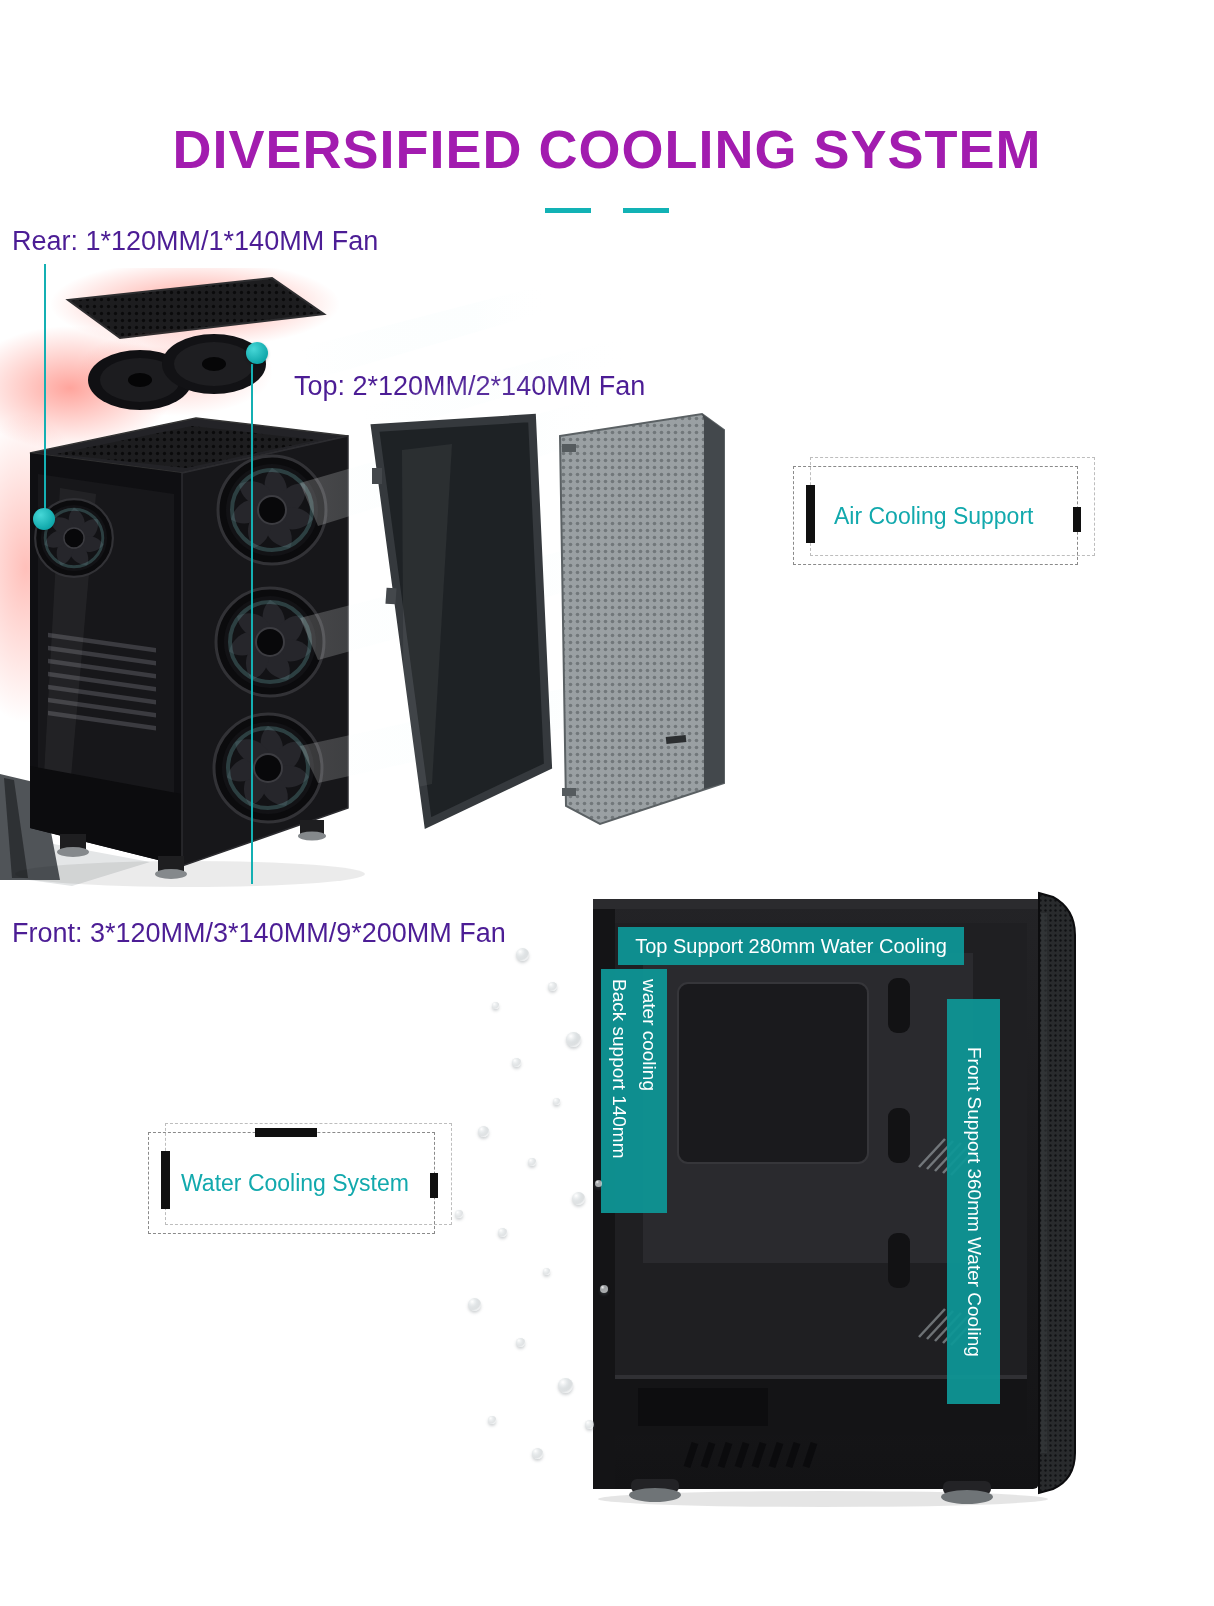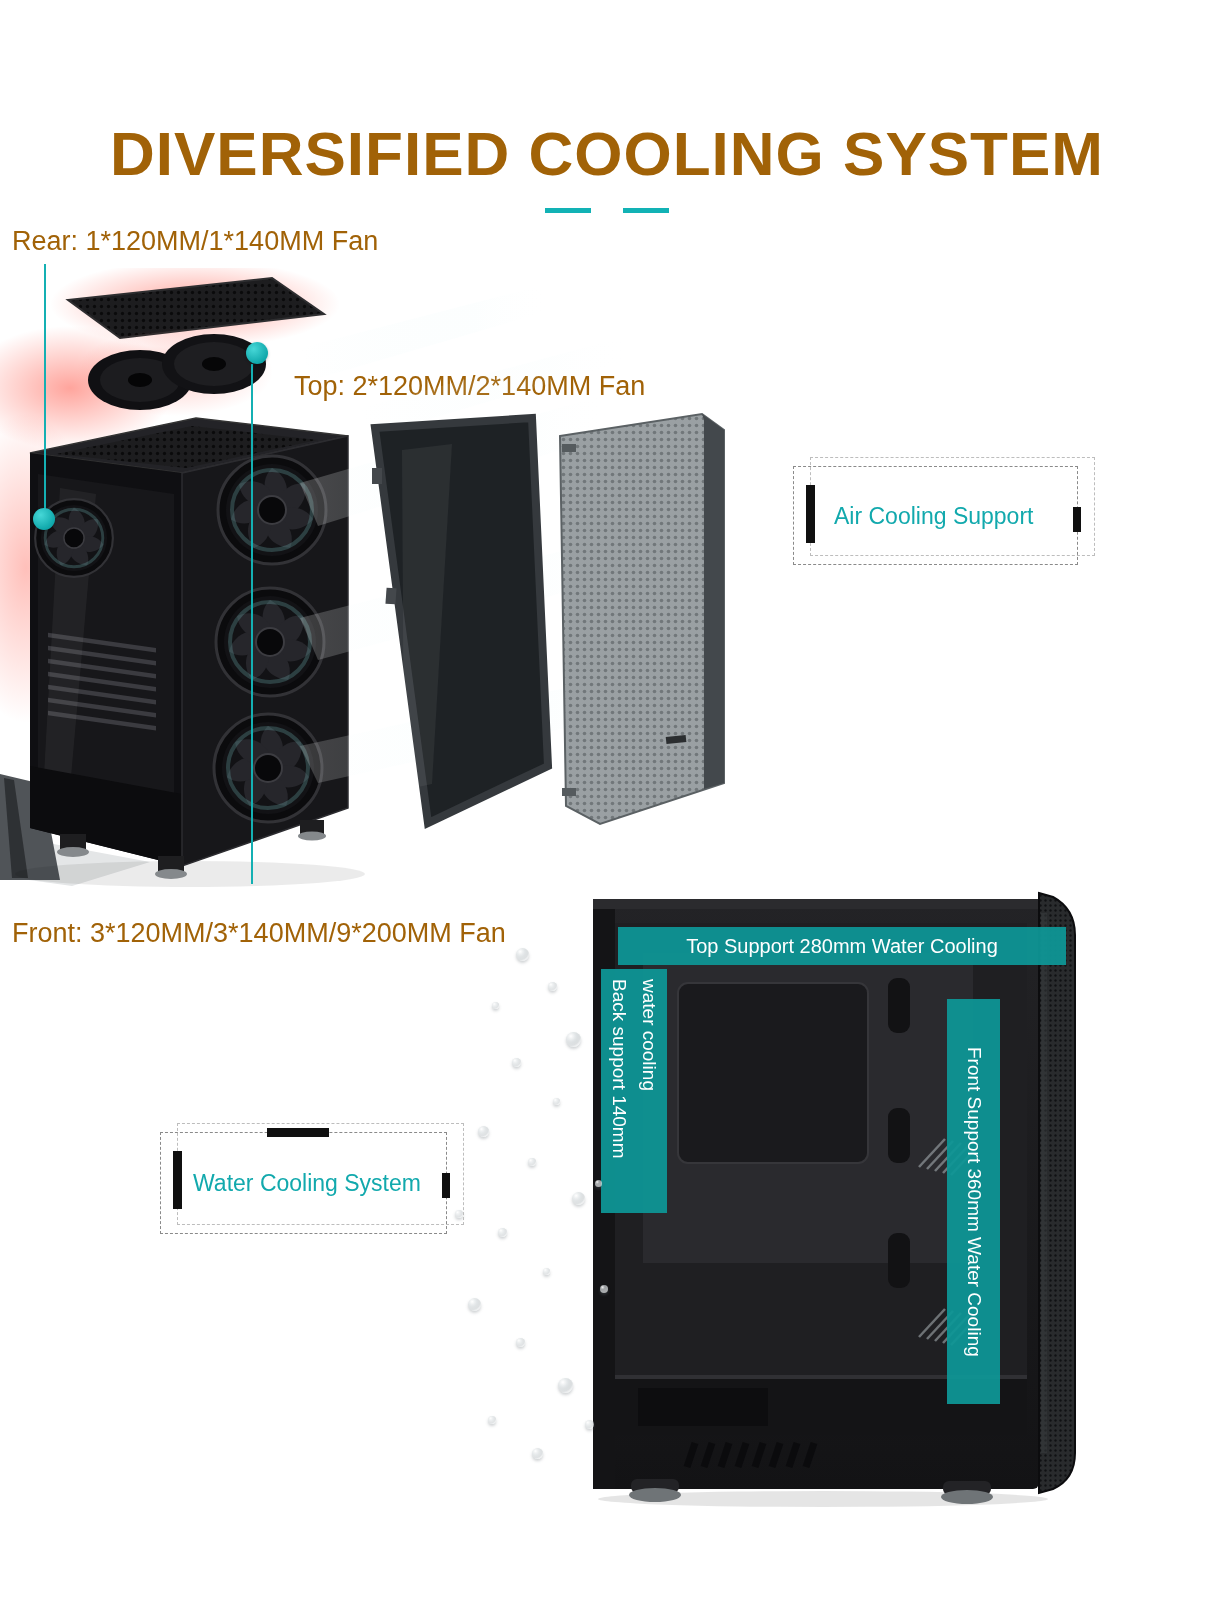--- a/index.html
+++ b/index.html
@@ -5,32 +5,32 @@
   html,body{margin:0;padding:0;}
   body{
     width:1214px;height:1606px;position:relative;background:#ffffff;
     font-family:"Liberation Sans", sans-serif;overflow:hidden;
   }
   .abs{position:absolute;}
 
   
   .page-title{
     position:absolute;top:118px;left:0;width:100%;
-    text-align:center;font-size:62px;font-weight:800;letter-spacing:1px;
-    color:#a16207;margin:0;
+    text-align:center;font-size:54px;font-weight:800;letter-spacing:1px;
+    color:#a21caf;margin:0;
   }
   .title-dashes{
     position:absolute;top:208px;left:0;width:100%;
     display:flex;justify-content:center;gap:32px;
   }
   .title-dashes .dash{width:46px;height:5px;background:#12b2b5;display:block;}
 
   
   .callout{
-    position:absolute;font-size:27px;color:#a16207;white-space:nowrap;
+    position:absolute;font-size:27px;color:#4c1d95;white-space:nowrap;
   }
   .callout-rear{left:12px;top:226px;}
   .callout-top{left:294px;top:324px;margin-top:47px;}
   .callout-front{left:12px;top:918px;}
 
   
   .leader{position:absolute;width:2px;background:#14b0b3;z-index:6;}
   .leader-rear{left:44px;top:264px;height:252px;}
   .leader-front{left:251px;top:364px;height:520px;}
   .dot{
@@ -43,21 +43,21 @@
 
   
   .label-box{
     position:absolute;border:1px dashed #8a8a8a;background:transparent;z-index:8;
   }
   .label-box::before{
     content:"";position:absolute;left:16px;top:-10px;width:100%;height:100%;
     border:1px dashed #bdbdbd;pointer-events:none;
   }
   .air-box{left:793px;top:466px;width:283px;height:97px;}
-  .water-box{left:160px;top:1132px;width:285px;height:100px;}
+  .water-box{left:148px;top:1132px;width:285px;height:100px;}
   .label-box .bar-left{
     position:absolute;left:12px;top:18px;width:9px;height:58px;background:#101010;display:block;
   }
   .label-box .mark-right{
     position:absolute;right:-4px;top:40px;width:8px;height:25px;background:#101010;display:block;
   }
   .label-box .mark-top{
     position:absolute;left:106px;top:-5px;width:62px;height:9px;background:#101010;display:block;
   }
   .label-box .badge-text{
@@ -69,21 +69,21 @@
   
   .exploded-wrap{left:0;top:268px;width:780px;height:620px;z-index:2;}
 
   
   .bottom-case{left:583px;top:883px;width:500px;height:625px;z-index:3;}
   .bottom-case svg{position:absolute;left:0;top:0;}
   .overlay{
     position:absolute;background:rgba(14,150,150,0.94);color:#ffffff;z-index:4;
   }
   .overlay-top{
-    left:35px;top:44px;width:448px;height:38px;
+    left:35px;top:44px;width:346px;height:38px;
     display:flex;align-items:center;justify-content:center;
     font-size:20px;white-space:nowrap;text-align:right;
   }
   .overlay-back{
     left:18px;top:86px;width:66px;height:244px;
     display:flex;align-items:flex-start;justify-content:center;padding-top:10px;box-sizing:border-box;
   }
   .overlay-back .vtext{
     writing-mode:vertical-lr;height:205px;font-size:19px;line-height:30px;
   }

